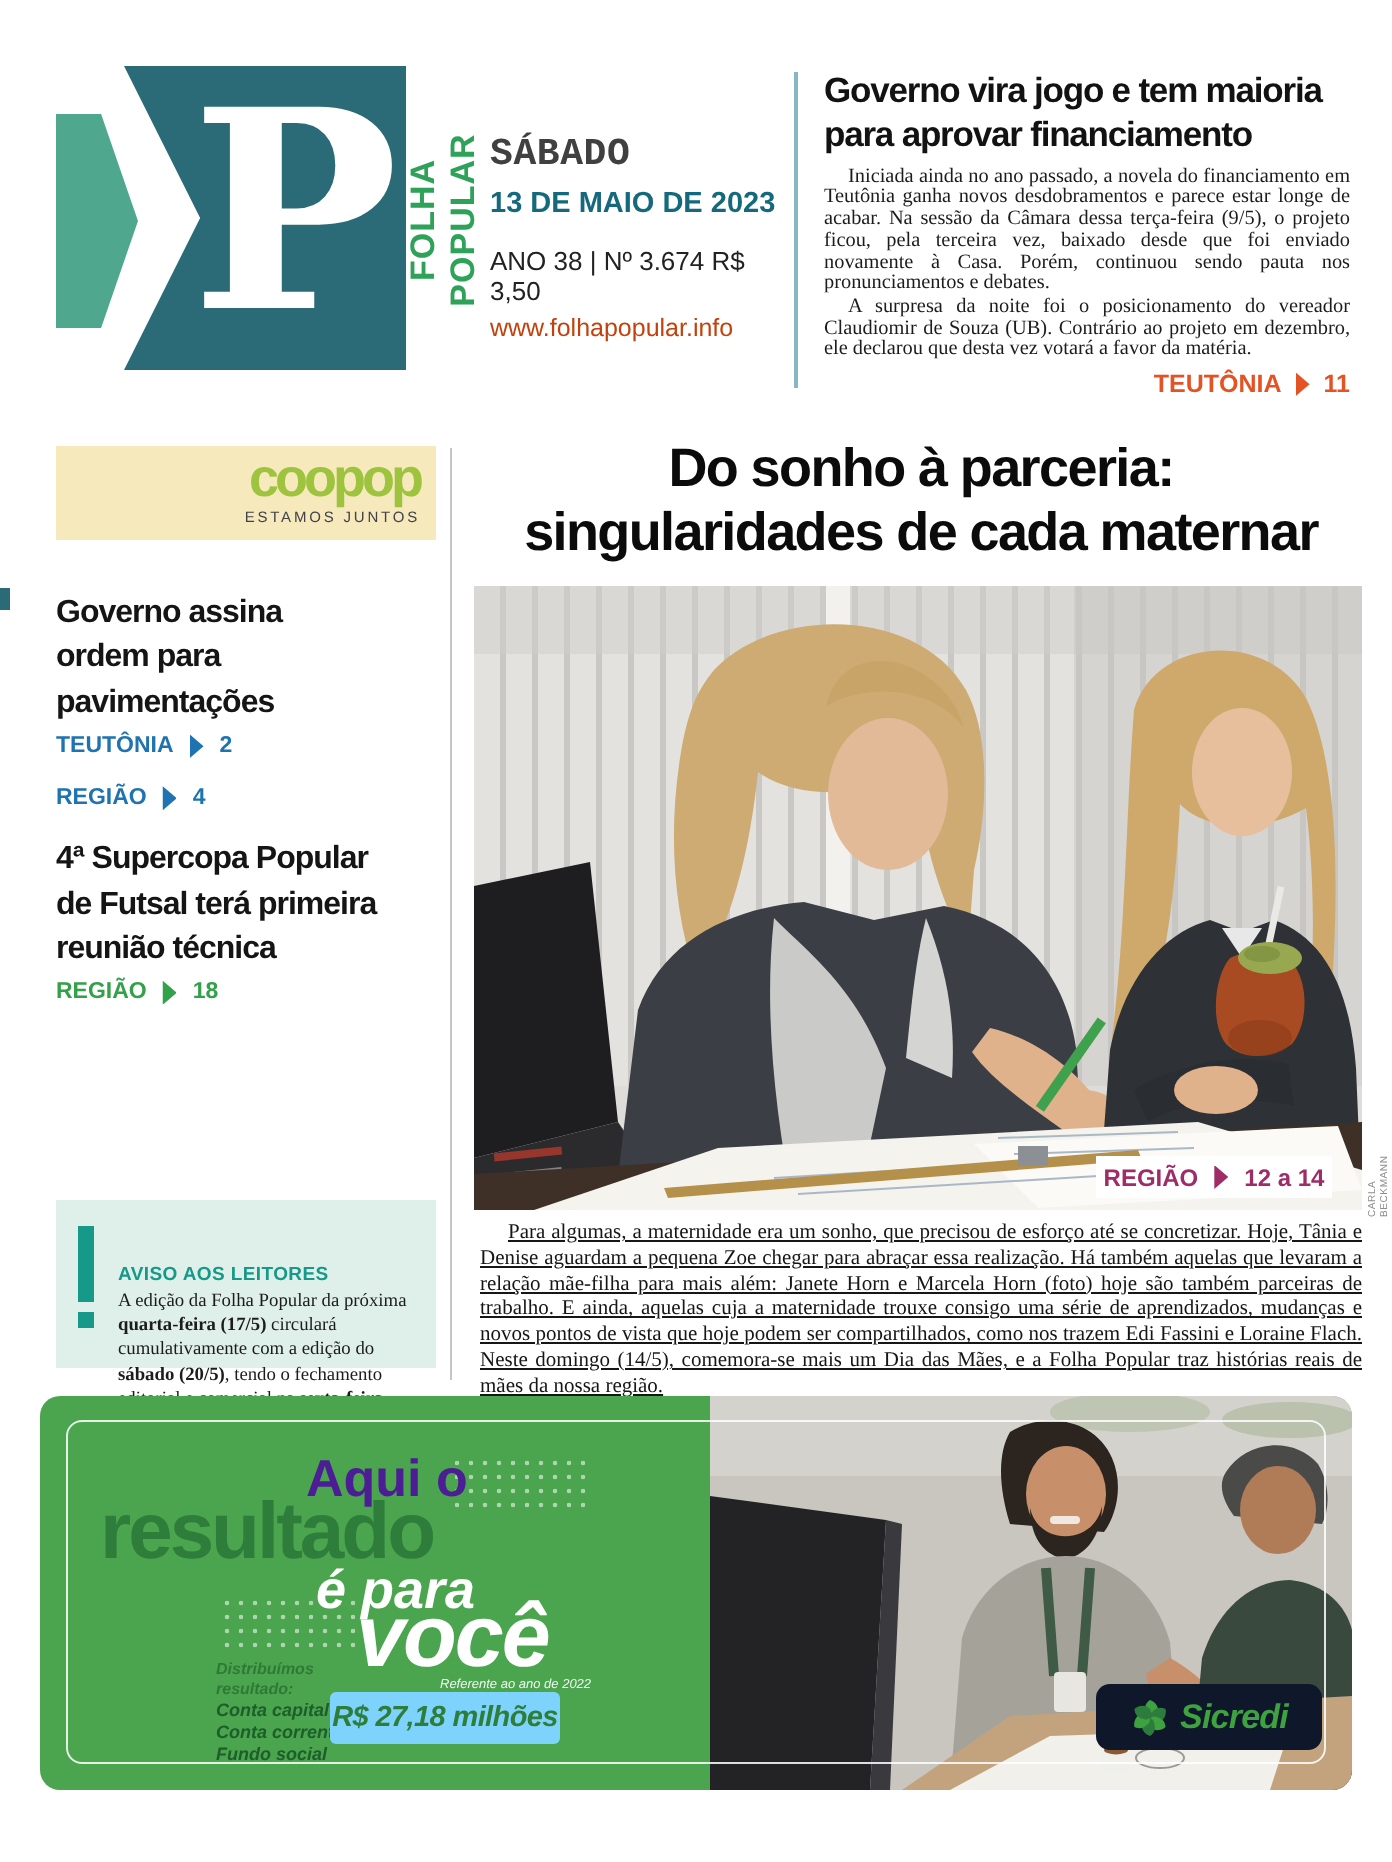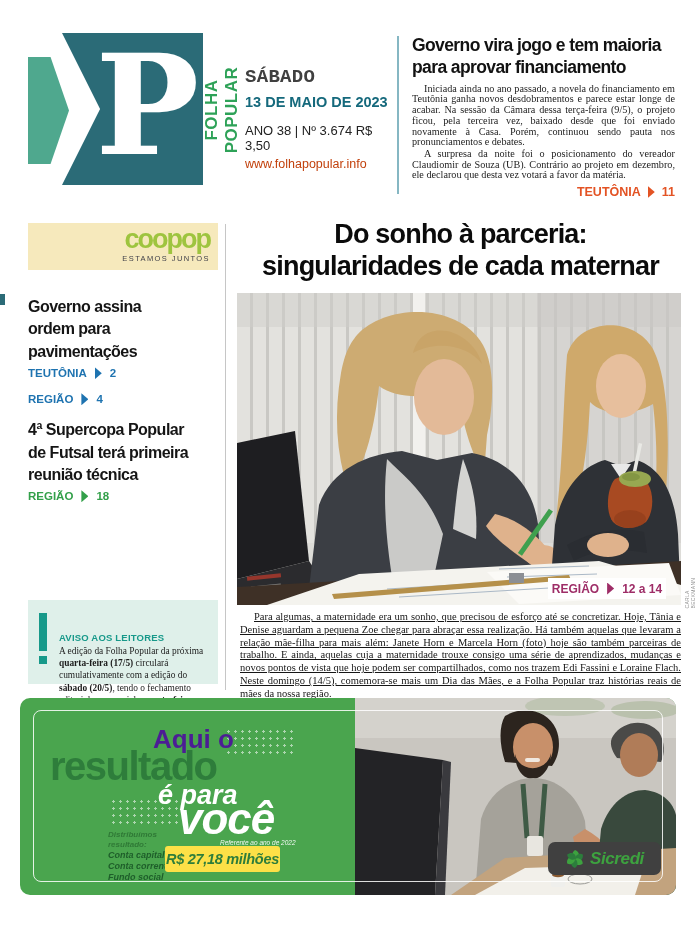--- a/index.html
+++ b/index.html
@@ -91,24 +91,24 @@
     background-size:7px 7px; }
   .ad-dots2 { position:absolute; left:90px; top:100px; width:68px; height:26px; z-index:3;
     background-image:radial-gradient(circle, rgba(255,255,255,.55) 1px, transparent 1.3px);
     background-size:7px 7px; }
   .ad-dist { position:absolute; left:88px; top:132px; font-style:italic; font-weight:bold; font-size:8px;
     line-height:1.2; color:rgba(25,85,35,.55); white-space:pre-line; z-index:4; }
   .ad-items { position:absolute; left:88px; top:152px; font-style:italic; font-weight:800; font-size:9px;
     line-height:1.22; color:#1e5e2a; z-index:4; }
   .ad-ref { position:absolute; left:200px; top:141px; font-style:italic; font-size:6.5px;
     color:rgba(255,255,255,.92); z-index:4; }
-  .ad-amount { position:absolute; left:145px; top:148px; width:115px; height:26px; background:#fde047;
+  .ad-amount { position:absolute; left:145px; top:148px; width:115px; height:26px; background:#7dd3fc;
     border-radius:3px; display:flex; align-items:center; justify-content:center; z-index:4;
     font-style:italic; font-weight:800; font-size:14.5px; color:#2e7d3b; letter-spacing:-.3px;text-align:center; }
-  .sicredi-badge { position:absolute; left:528px; top:144px; width:113px; height:33px; background:#404040;
+  .sicredi-badge { position:absolute; left:528px; top:144px; width:113px; height:33px; background:#0f172a;
     border-radius:7px; display:flex; align-items:center; justify-content:center; gap:5px; z-index:6; }
   .sicredi-name { font-style:italic; font-weight:800; font-size:17px; color:#3da23f; letter-spacing:-.4px; }
 </style>
 </head>
 <body>
 
 <div class="page">
 
   <div class="logo-arrow"></div>
   <div class="logo-block">

